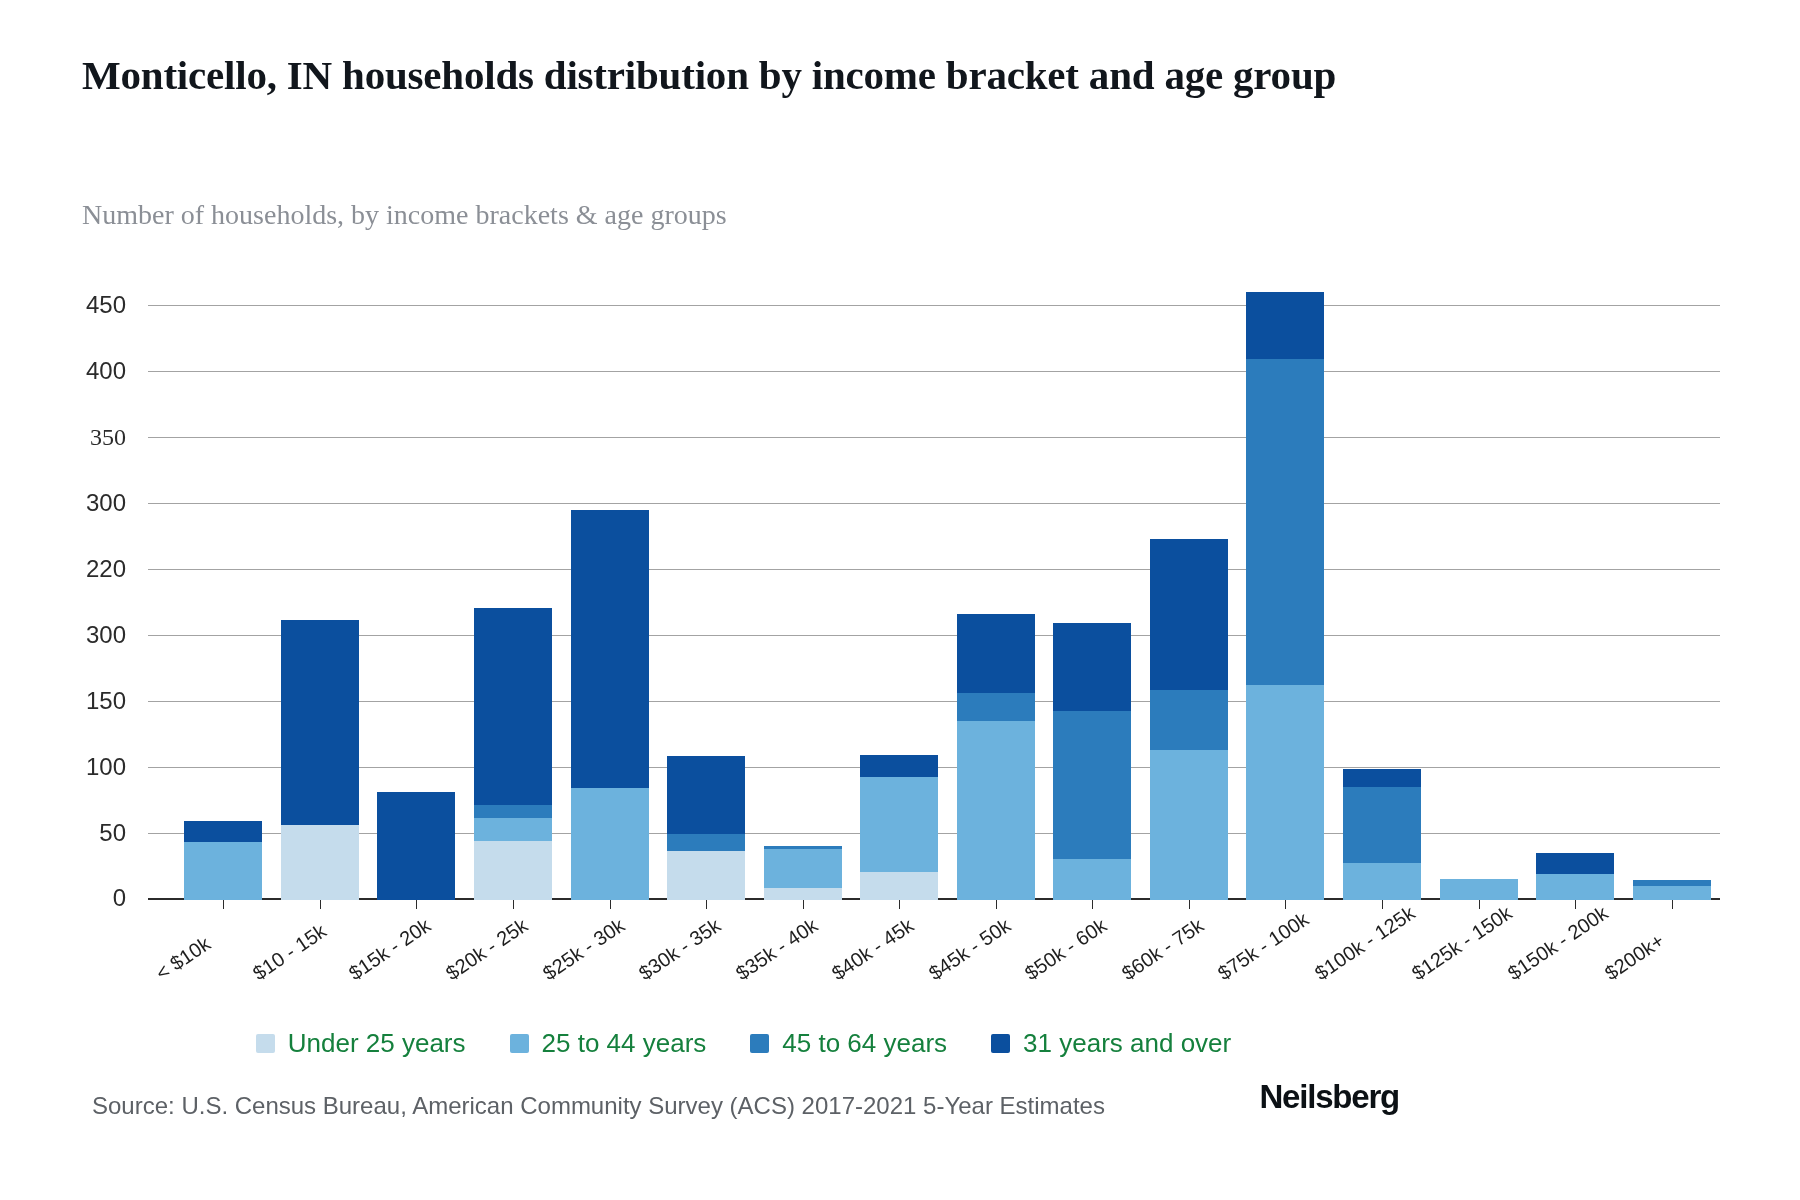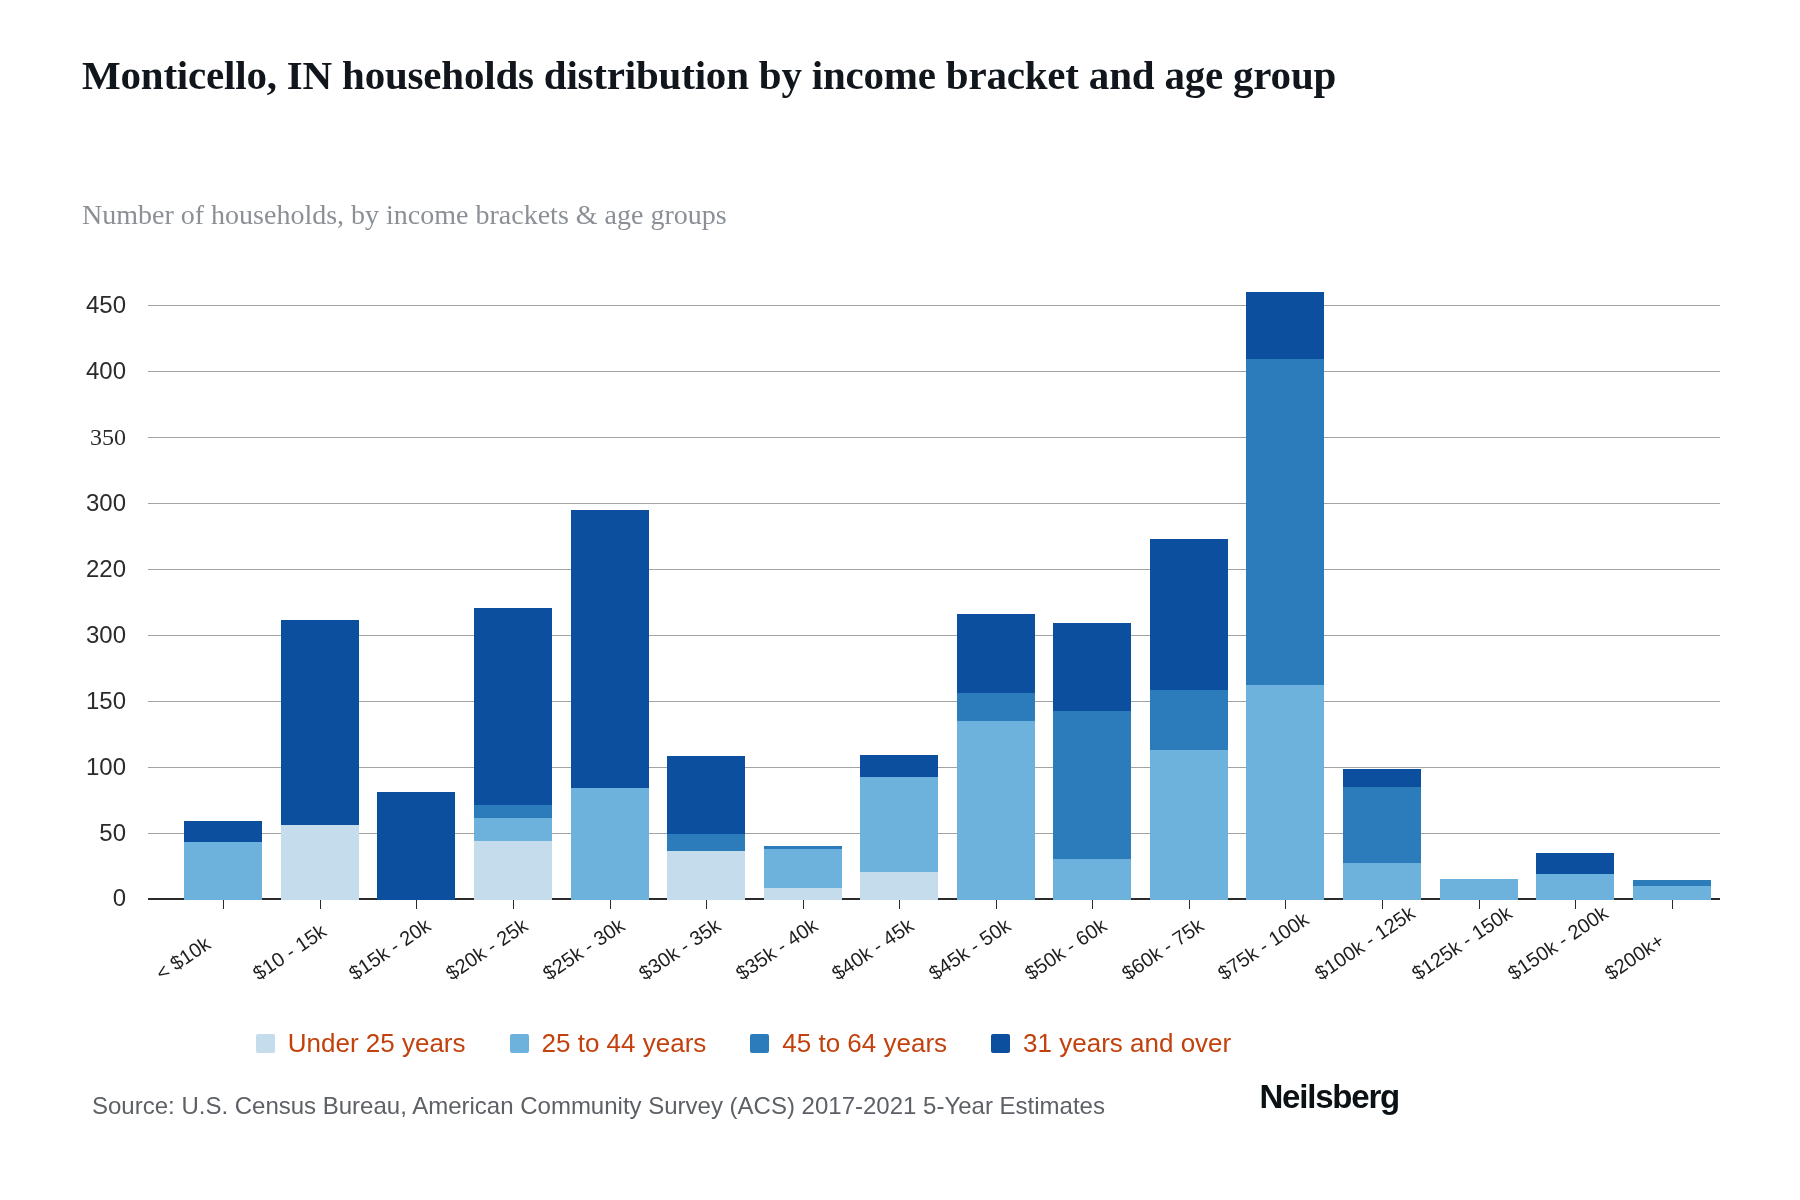--- a/index.html
+++ b/index.html
@@ -64,21 +64,21 @@
     font-size: 20px; color: #1e1e1e; white-space: nowrap;
   }
 
   
   .legend {
     position: absolute; left: 0; right: 0; top: 1028px;
     display: flex; justify-content: center; align-items: center; gap: 44px;
   }
   .legend-item { display: flex; align-items: center; gap: 13px; }
   .legend-swatch { width: 19px; height: 19px; border-radius: 2px; }
-  .legend-label { font-size: 26px; color: #c2410c; }
+  .legend-label { font-size: 26px; color: #15803d; }
 
   
   .source {
     position: absolute; left: 92px; top: 1092px;
     font-size: 24px; color: #5d6166;
   }
   .brand {
     position: absolute; right: 88px; top: 1078px;
     font-size: 33px; font-weight: bold; color: #0c1115;
     letter-spacing: -1.2px;

